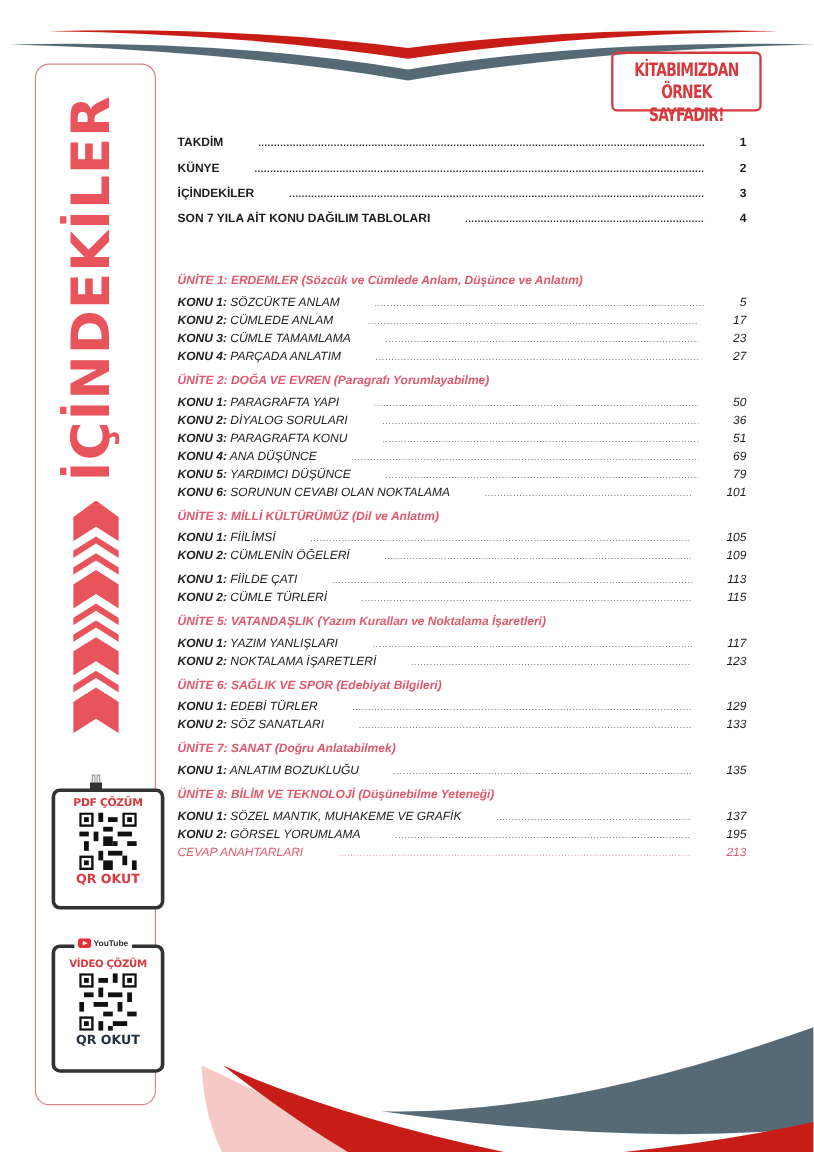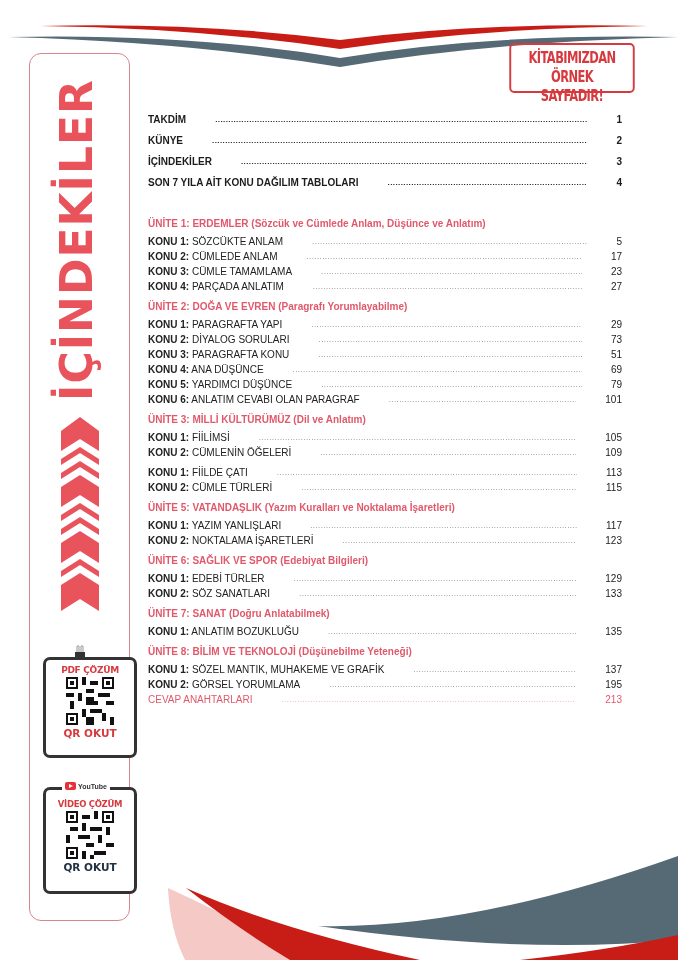--- a/index.html
+++ b/index.html
@@ -62,21 +62,21 @@
   }
   .row .t { flex: 0 0 auto; }
   .row .dots {
     flex: 1 1 auto; overflow: hidden; margin: 0 1px; color: #777;
     letter-spacing: 0.4px; font-size: 8px;
   }
   .row .dots:before { content: "......................................................................................................................................................................................................................................"; }
   .row .p { flex: 0 0 auto; }
   .front .row { font-weight: bold; height: 21px; line-height: 21px; font-size: 10px; }
   .front .row .dots { color: #222; }
-  .units { margin-top: 23px; }
+  .units { margin-top: 34px; font-style: italic; }
   .unit-head {
     color: #e0596b; font-weight: bold; font-size: 10px; height: 16px; line-height: 16px;
     margin-top: 4px;
   }
   .unit-head .sub { font-weight: bold; }
   .unit-rows { margin-top: 2px; }
   .konu-row .lead { font-weight: bold; }
   .konu-row .t { color: #222; }
   .cevap { color: #e0596b; }
   .cevap .dots { color: #e79aa4; }
@@ -252,44 +252,44 @@
           </div>
       </div>
     </div>
 
     <div class="unit">
       <div class="unit-head"><span>ÜNİTE 2: DOĞA VE EVREN</span> <span class="sub">(Paragrafı Yorumlayabilme)</span></div>
       <div class="unit-rows">
         <div class="row konu-row">
             <span class="t"><span class="lead">KONU 1:</span> <span>PARAGRAFTA YAPI</span></span>
             <span class="dots"></span>
-            <span class="p">29</span>
+            <span class="p">50</span>
           </div>
         <div class="row konu-row">
             <span class="t"><span class="lead">KONU 2:</span> <span>DİYALOG SORULARI</span></span>
             <span class="dots"></span>
-            <span class="p">73</span>
+            <span class="p">36</span>
           </div>
         <div class="row konu-row">
             <span class="t"><span class="lead">KONU 3:</span> <span>PARAGRAFTA KONU</span></span>
             <span class="dots"></span>
             <span class="p">51</span>
           </div>
         <div class="row konu-row">
             <span class="t"><span class="lead">KONU 4:</span> <span>ANA DÜŞÜNCE</span></span>
             <span class="dots"></span>
             <span class="p">69</span>
           </div>
         <div class="row konu-row">
             <span class="t"><span class="lead">KONU 5:</span> <span>YARDIMCI DÜŞÜNCE</span></span>
             <span class="dots"></span>
             <span class="p">79</span>
           </div>
         <div class="row konu-row">
-            <span class="t"><span class="lead">KONU 6:</span> <span>ANLATIM CEVABI OLAN PARAGRAF</span></span>
+            <span class="t"><span class="lead">KONU 6:</span> <span>SORUNUN CEVABI OLAN NOKTALAMA</span></span>
             <span class="dots"></span>
             <span class="p">101</span>
           </div>
       </div>
     </div>
 
     <div class="unit">
       <div class="unit-head"><span>ÜNİTE 3: MİLLİ KÜLTÜRÜMÜZ</span> <span class="sub">(Dil ve Anlatım)</span></div>
       <div class="unit-rows">
         <div class="row konu-row">

